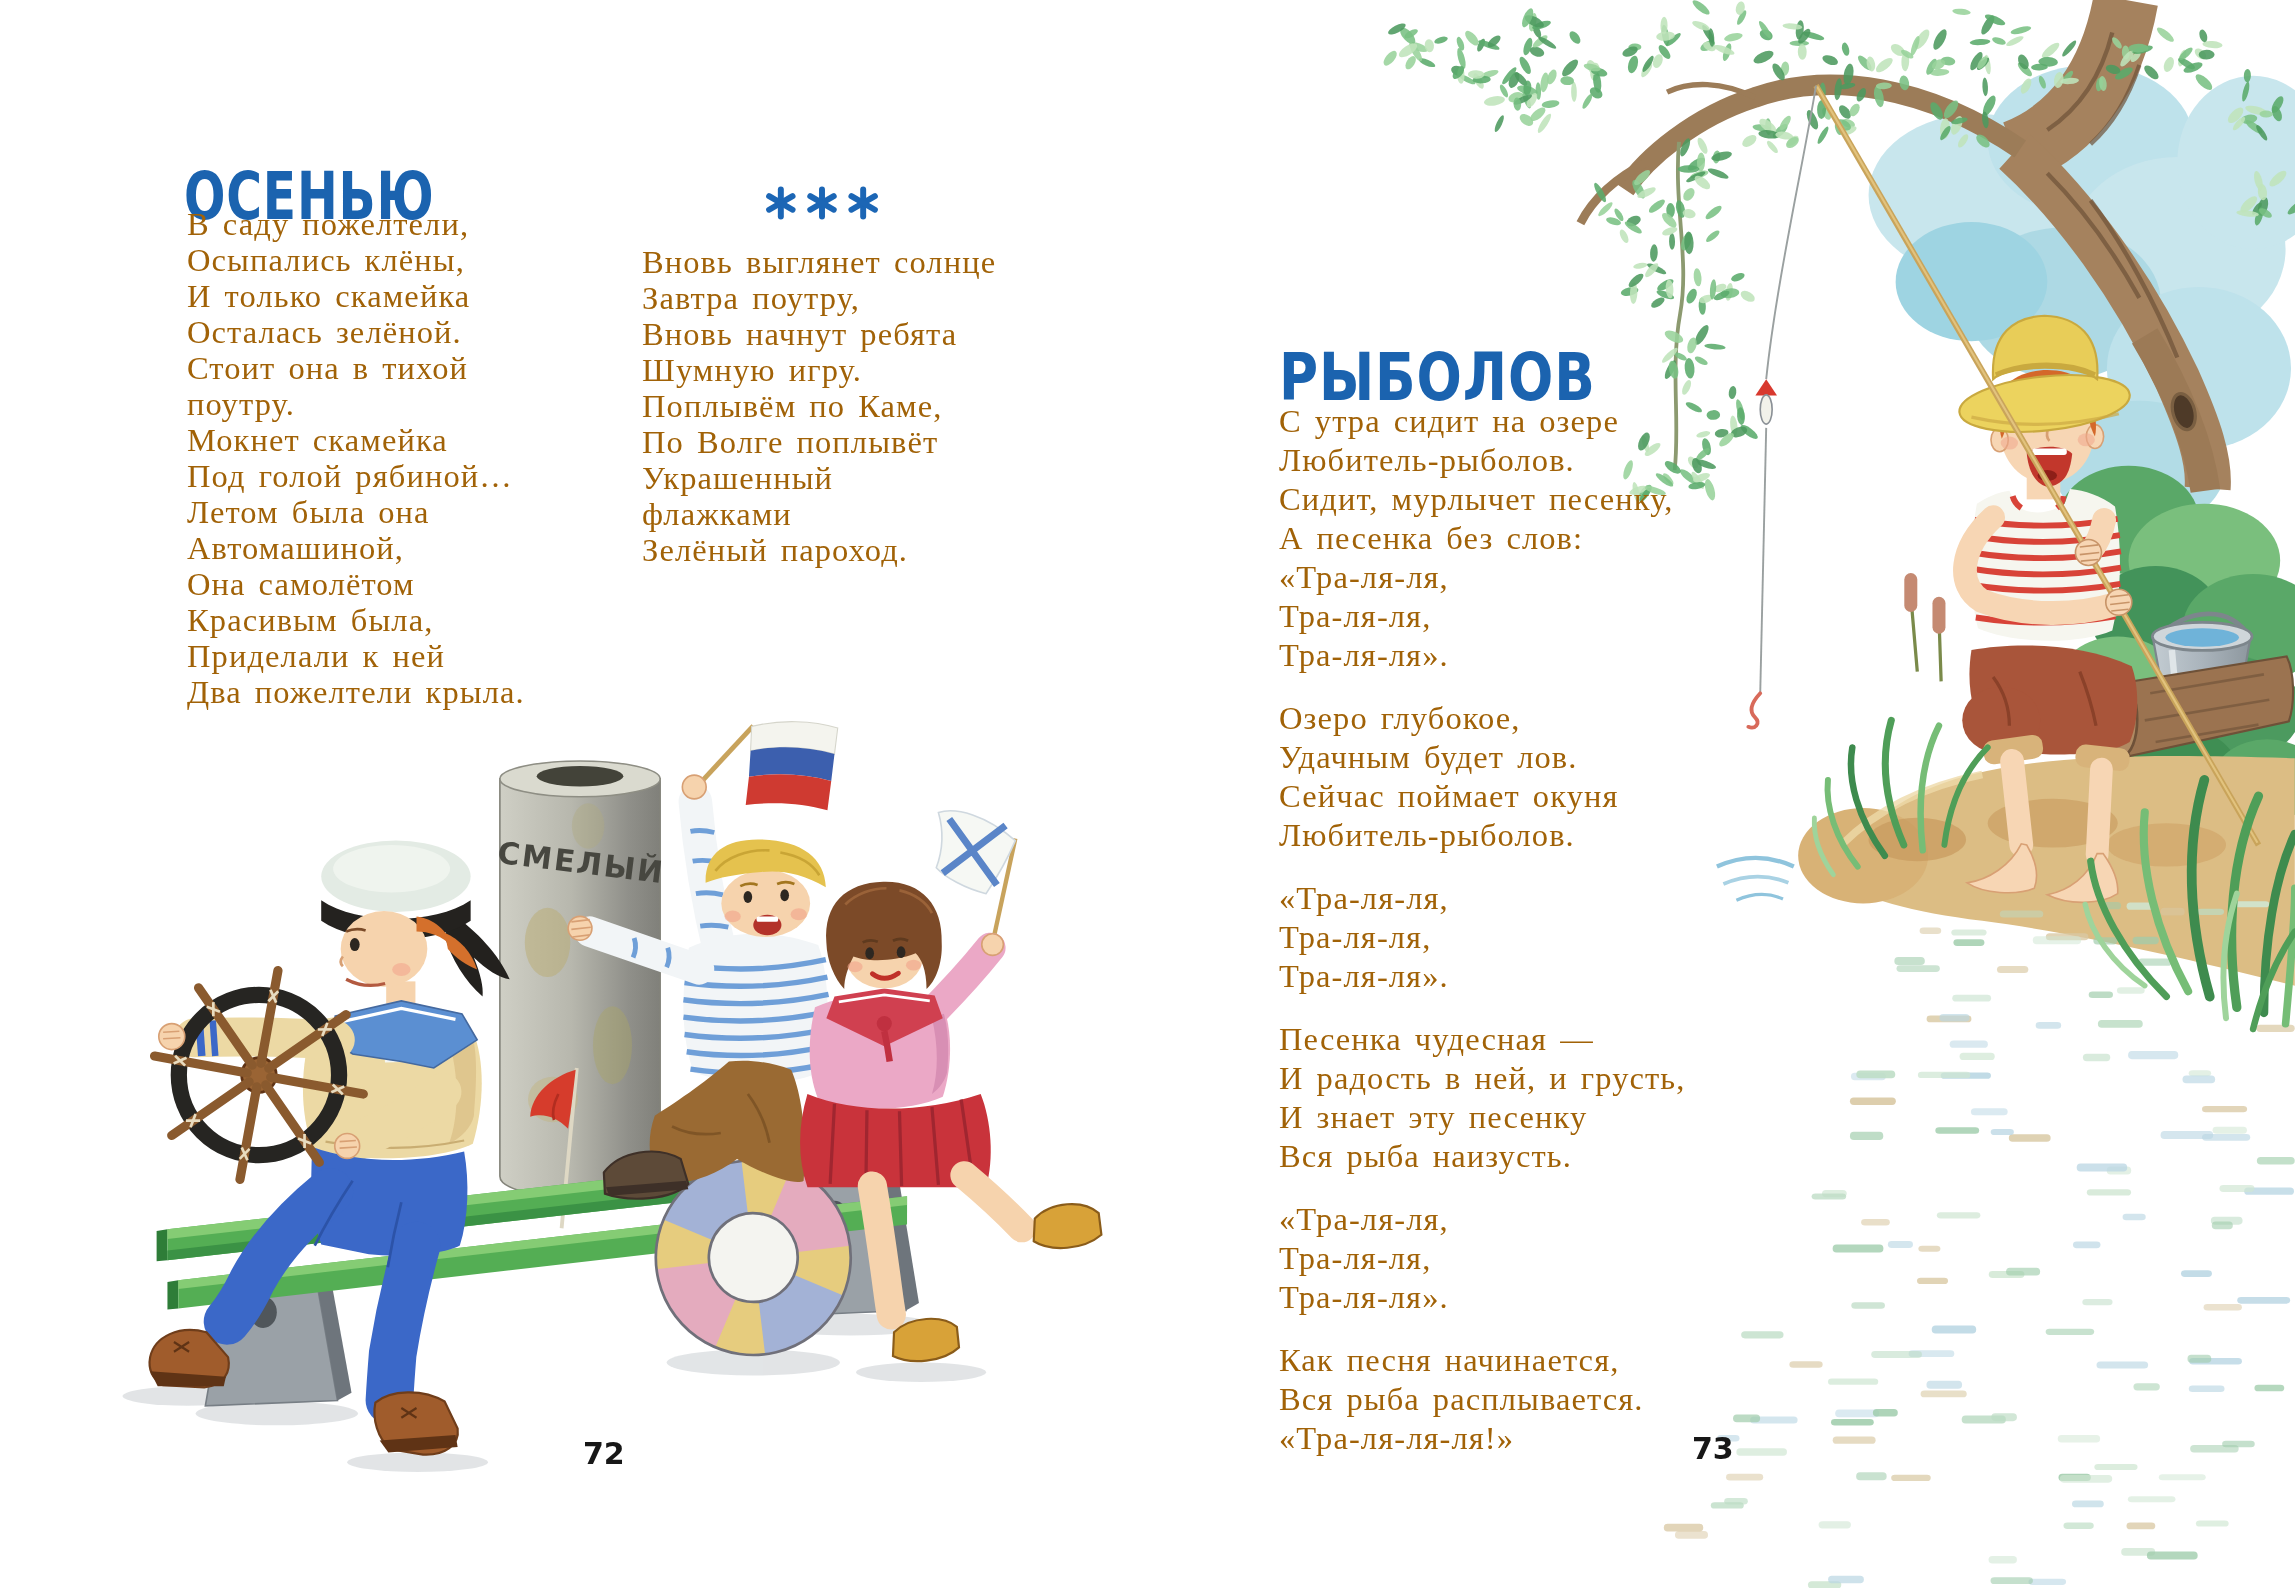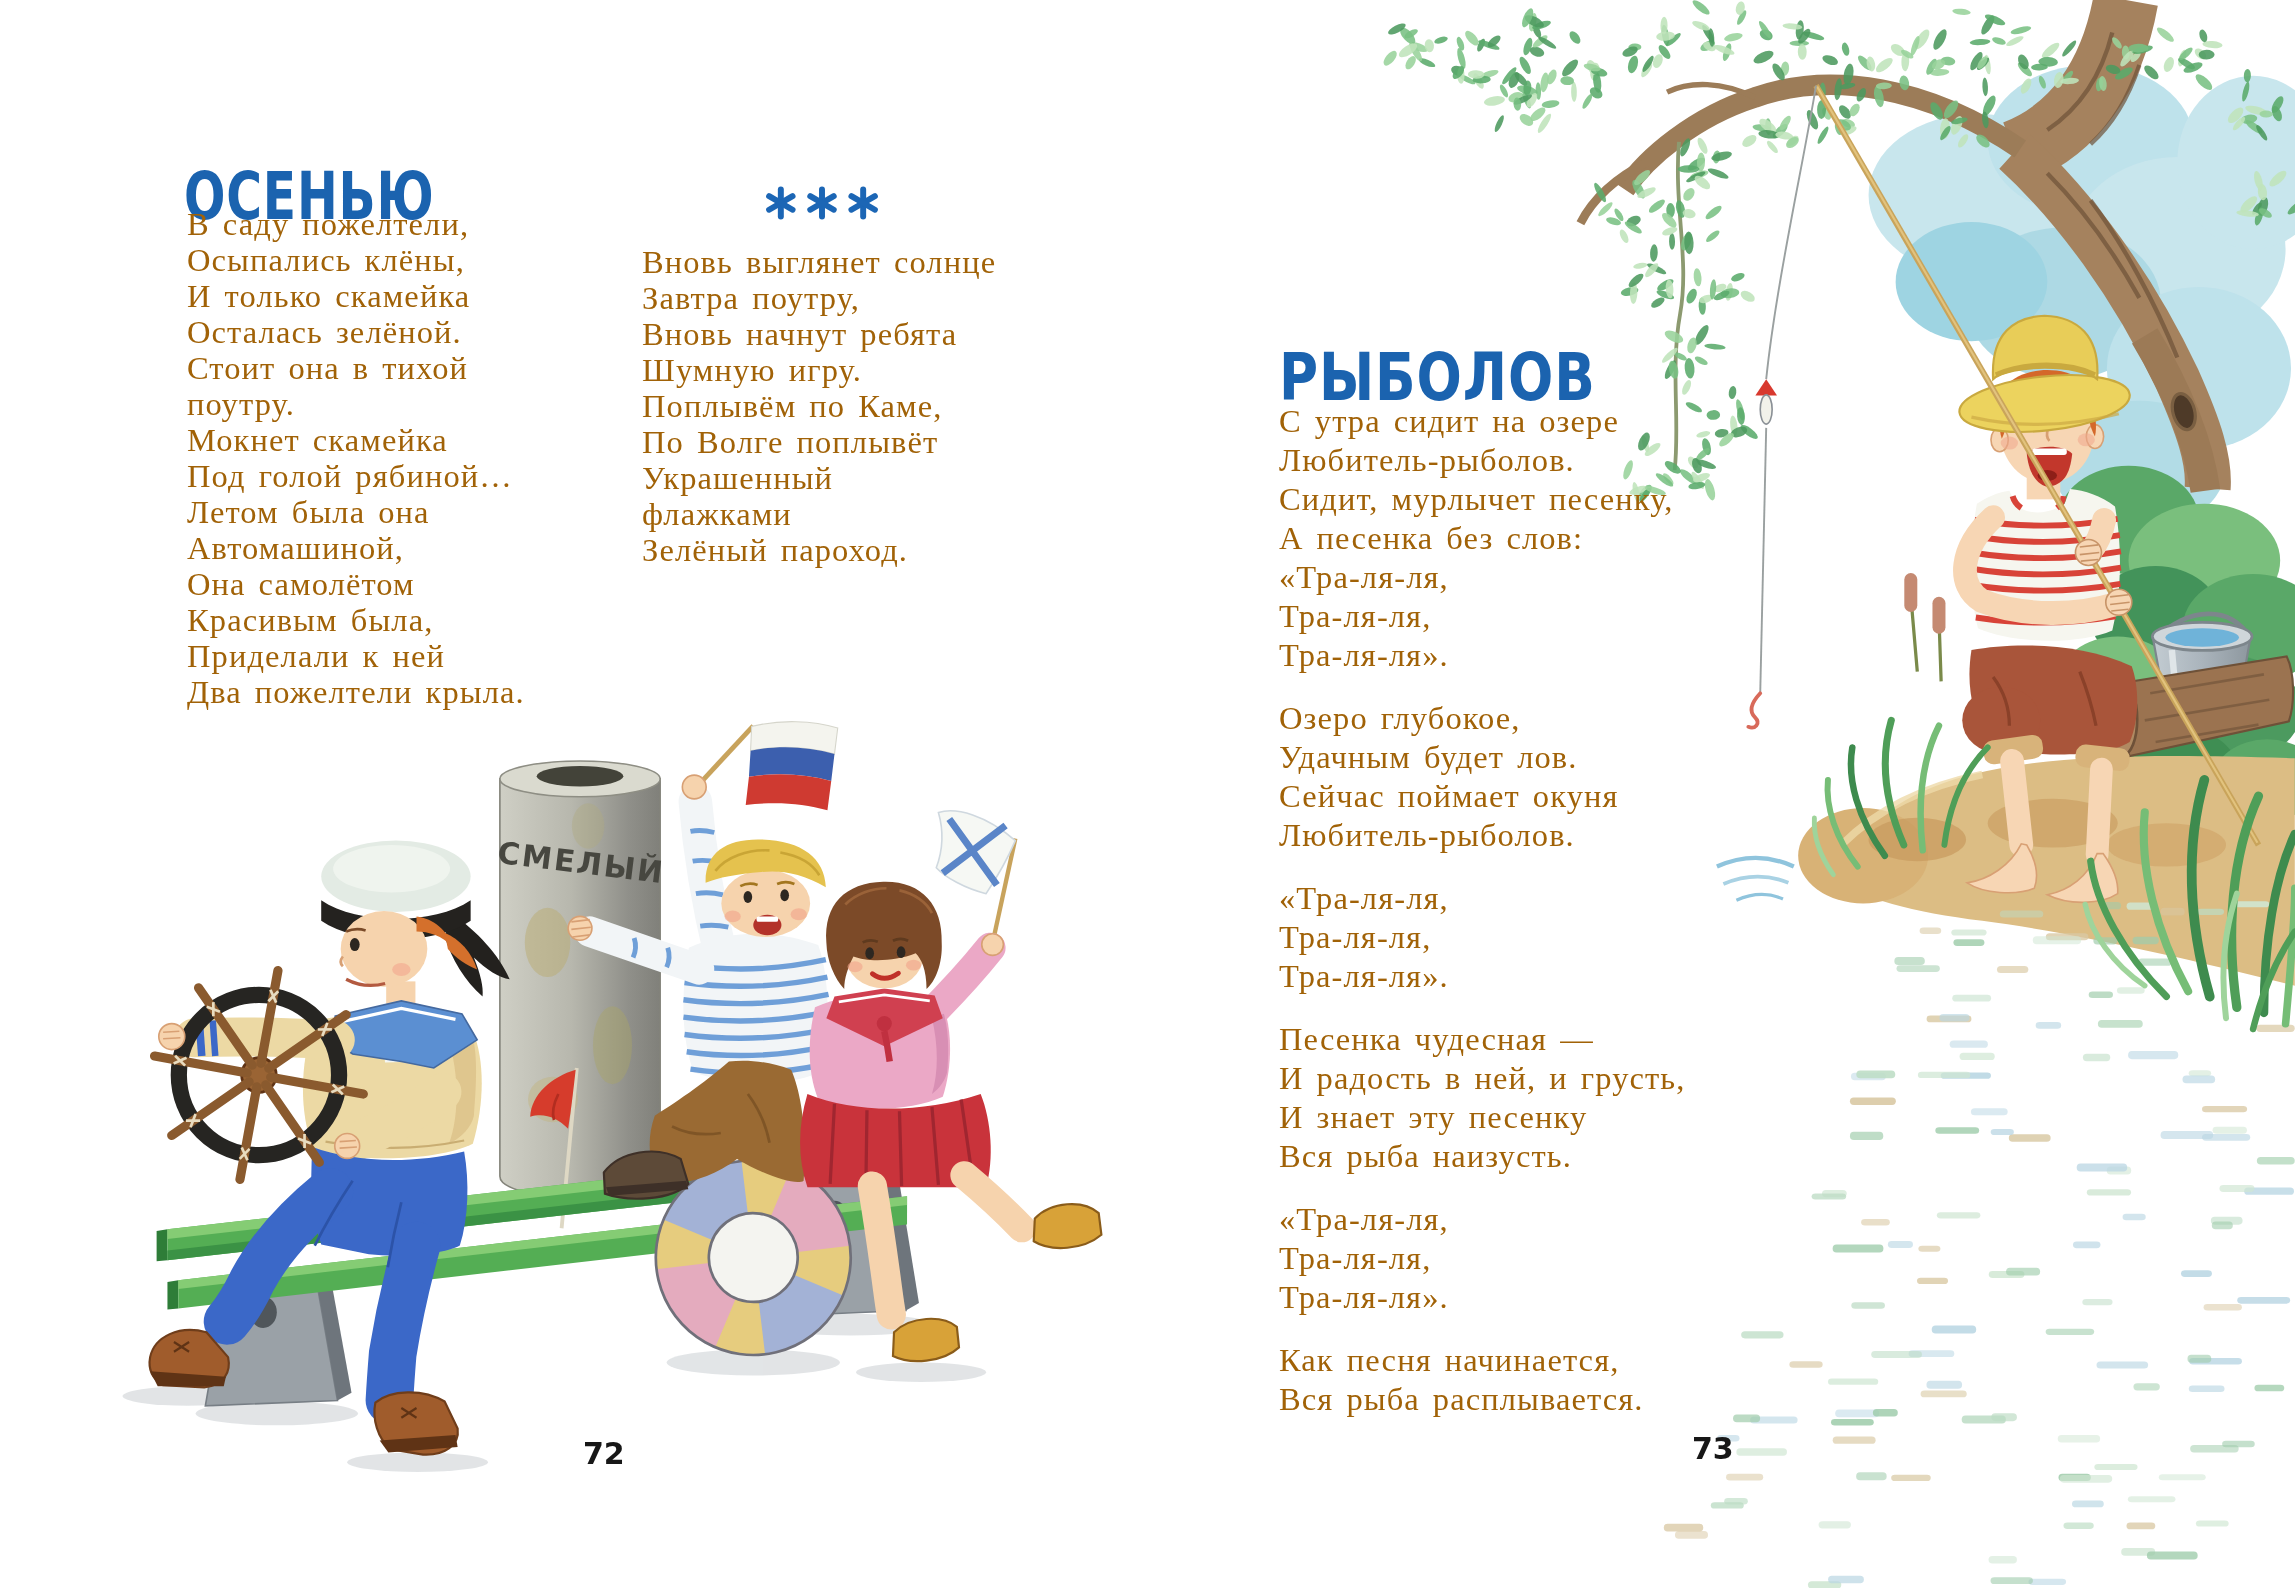--- a/index.html
+++ b/index.html
@@ -948,18 +948,19 @@
         <div class="pline">Вся рыба наизусть.</div>
       </div>
     <div class="stanza">
         <div class="pline">«Тра-ля-ля,</div>
         <div class="pline">Тра-ля-ля,</div>
         <div class="pline">Тра-ля-ля».</div>
       </div>
     <div class="stanza">
         <div class="pline">Как песня начинается,</div>
         <div class="pline">Вся рыба расплывается.</div>
+        <div class="pline">«Тра-ля-ля-ля!»</div>
       </div>
   </div>
 
   <div class="pagenum pn-right">73</div>
 </section>
 
 
 </body></html>

